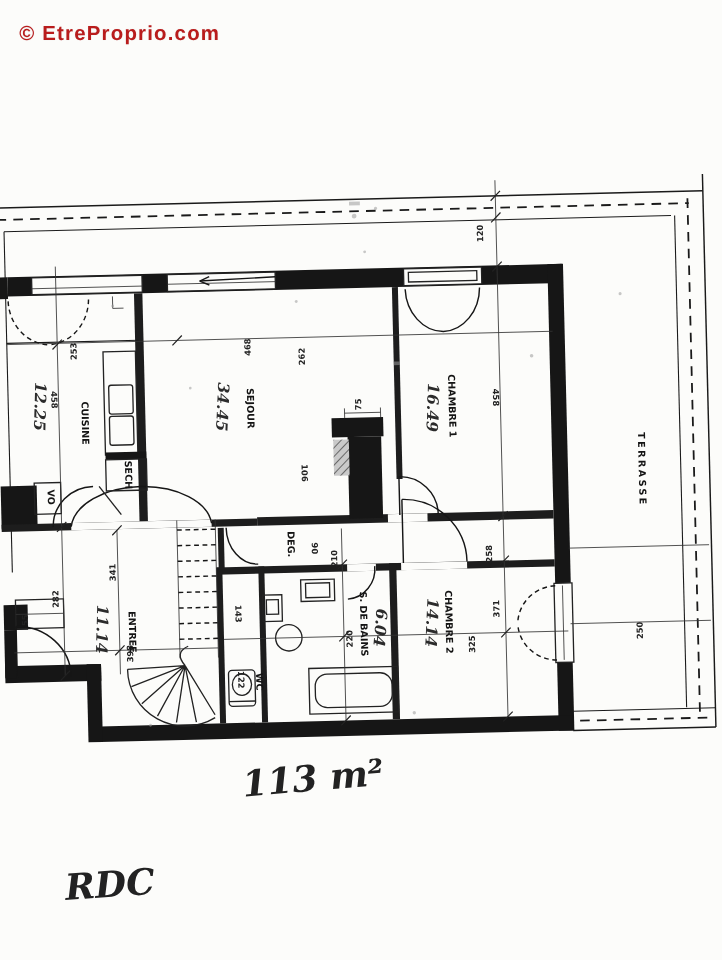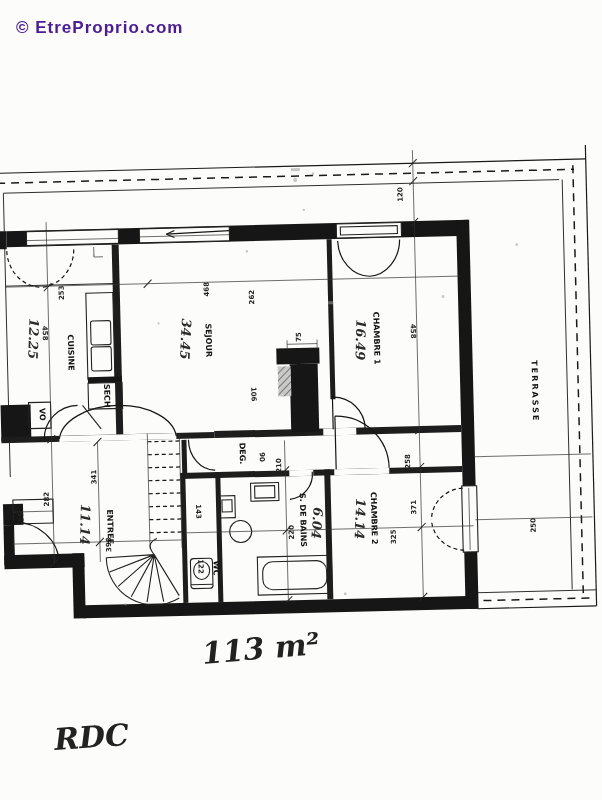--- a/index.html
+++ b/index.html
@@ -1,19 +1,19 @@
 <!DOCTYPE html>
 <html><head>
 <meta charset="utf-8">
 <style>
   html,body{margin:0;padding:0;background:#ffffff;}
   .page{position:relative;width:602px;height:800px;background:#fcfcfa;overflow:hidden;
         font-family:"Liberation Sans",sans-serif;}
   .watermark{position:absolute;left:16px;top:18px;font-size:17px;letter-spacing:1px;
-             color:#4c1d95;font-weight:bold;text-shadow:0 0 1px #e6e6e6;text-align:center;}
+             color:#b91c1c;font-weight:bold;text-shadow:0 0 1px #e6e6e6;text-align:center;}
   svg{position:absolute;left:0;top:0;}
   .w{fill:#161616;stroke:none}
   .wh{fill:#fcfcfa;stroke:none}
   .ln{stroke:#1a1a1a;fill:none;stroke-width:1.2}
   .thin{stroke-width:.9}
   .dash{stroke-dasharray:8,6;stroke-width:1.5}
   .part{fill:#1d1d1d}
   .door{stroke:#161616;stroke-width:1.2;fill:none}
   .ddash{stroke-dasharray:4,3}
   .fx{fill:none;stroke:#222;stroke-width:1.1}

